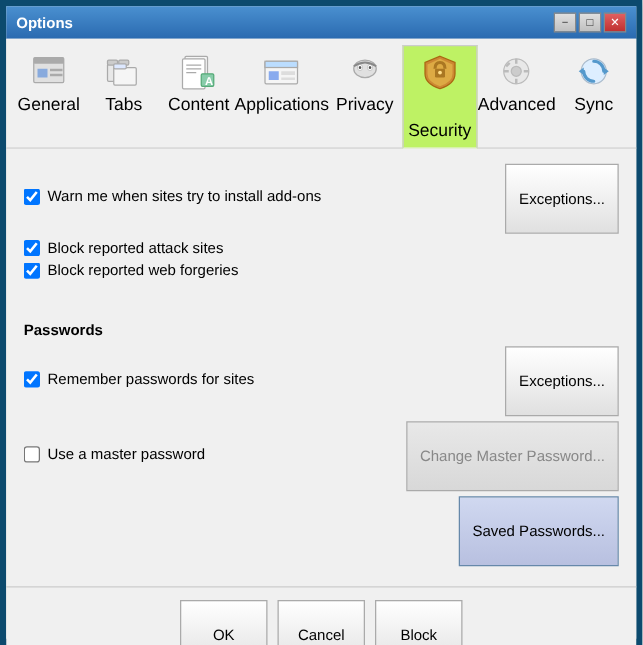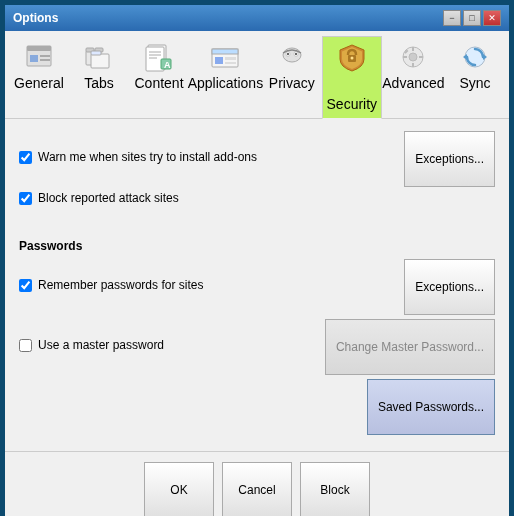--- a/index.html
+++ b/index.html
@@ -293,20 +293,24 @@
         <label for="chk-warn">Warn me when sites try to install add-ons</label>
       </div>
       <button class="win-btn">Exceptions...</button>
     </div>
 
     <div class="checkbox-row">
       <input type="checkbox" id="chk-attack" checked="" style="">
       <label for="chk-attack">Block reported attack sites</label>
     </div>
 
+    <div class="checkbox-row">
+      <input type="checkbox" id="chk-forgeries" checked="" style="">
+      <label for="chk-forgeries">Block reported web forgeries</label>
+    </div>
 
     <div style="margin-top: 10px;">
       <div class="section-header">Passwords</div>
 
       <div class="row-with-btn">
         <div class="checkbox-row">
           <input type="checkbox" id="chk-remember" checked="" style="">
           <label for="chk-remember">Remember passwords for sites</label>
         </div>
         <button class="win-btn">Exceptions...</button>

